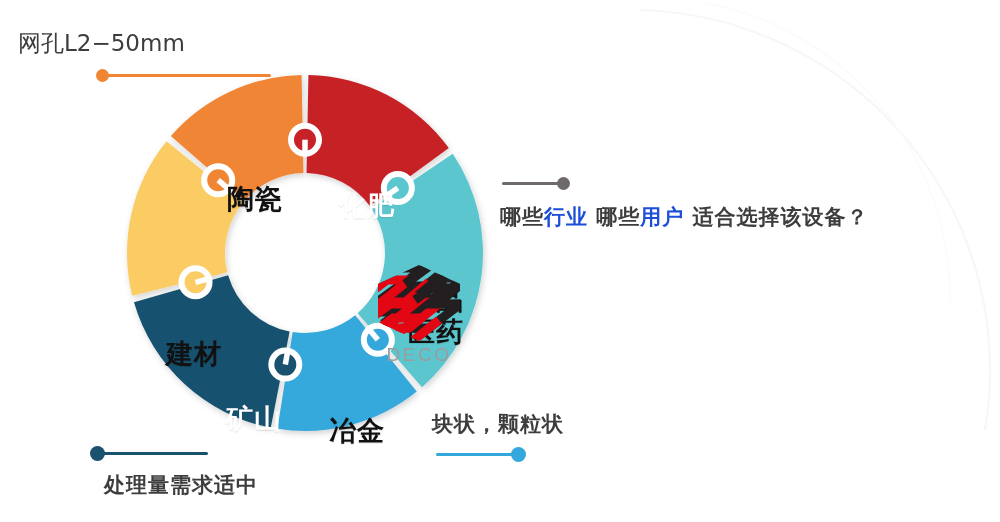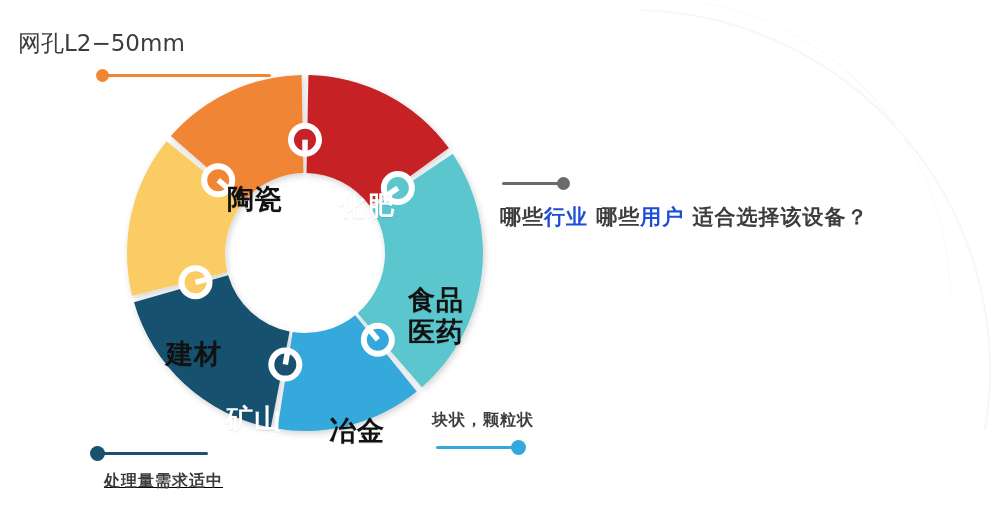--- a/index.html
+++ b/index.html
@@ -71,21 +71,21 @@
     margin-top: 2px;
     font-size: 19px;
     letter-spacing: 2.5px;
     color: #9c9c9c;
     font-family: "Liberation Sans", sans-serif;
   }
 
   
   .callout { position: absolute; }
   .callout .c-text {
-    font-size: 16px;
+    font-size: 21px;
     font-weight: bold;
     color: #3d3d3d;
     white-space: nowrap;
     letter-spacing: 1px;
   }
   .slider { position: relative; height: 16px; }
   .slider .track {
     position: absolute;
     top: 7px;
     height: 2.5px;
@@ -121,21 +121,21 @@
   .hl-red { color: #1d4ed8; }
 
   
   #callout-shape { left: 432px; top: 410px; }
   #callout-shape .c-text { margin-bottom: 8px; }
   #callout-shape .slider { width: 90px; margin-left: 4px; }
   #callout-shape .track { left: 0; right: 12px; background: #34A8DC; }
   #callout-shape .knob  { right: 0; width: 15px; height: 15px; top: 1px; background: #34A8DC; }
 
   
-  #callout-capacity { left: 90px; top: 445px; text-decoration: underline; }
+  #callout-capacity { left: 90px; top: 445px; }
   #callout-capacity .slider { width: 118px; margin-bottom: 10px; }
   #callout-capacity .track { left: 12px; right: 0; background: #19516F; }
   #callout-capacity .knob  { left: 0; width: 15px; height: 15px; top: 1px; background: #19516F; }
   #callout-capacity .c-text { margin-left: 14px; }
 </style>
 </head>
 <body>
 
 <div id="stage">
 
@@ -176,20 +176,51 @@
     </svg>
 
     <div class="seg-label light" style="left:190px; top:122px; width:90px;">化肥</div>
     <div class="seg-label" style="left:253px; top:216px; width:96px;">食品
 医药</div>
     <div class="seg-label light" style="left:77px; top:335px; width:90px;">矿山</div>
     <div class="seg-label" style="left:180px; top:347px; width:90px;">冶金</div>
     <div class="seg-label" style="left:17px; top:228px; width:90px;margin-top:42px;">建材</div>
     <div class="seg-label" style="left:78px; top:115px; width:90px;">陶瓷</div>
 
+    <div id="center-logo">
+      <svg id="logo-mark" width="88" height="78" viewBox="0 0 88 78">
+        <defs>
+          <clipPath id="hexclip">
+            <polygon points="44,1 85,20 85,58 44,77 3,58 3,20"></polygon>
+          </clipPath>
+        </defs>
+        <g clip-path="url(#hexclip)">
+          <g stroke-linecap="butt" stroke-linejoin="miter" fill="none" stroke-width="9">
+
+            <g stroke="#231f20">
+              <path d="M -6 26 L 24 4 L 48 4 L 16 30 L 40 30 L 70 6"></path>
+              <path d="M -6 44 L 24 22 L 48 22 L 16 48 L 40 48 L 74 22"></path>
+              <path d="M 8 60 L 38 38 L 62 38 L 30 64 L 54 64 L 88 38"></path>
+            </g>
+
+            <g stroke="#e30613">
+              <path d="M -10 46 L 20 24 L 44 24 L 12 50 L 36 50 L 66 26" transform="translate(-2,14)"></path>
+              <path d="M -10 46 L 20 24 L 44 24 L 12 50 L 36 50 L 66 26" transform="translate(-2,30)"></path>
+              <path d="M -16 34 L 10 14 L 32 14 L 2 38 L 26 38 L 52 16" transform="translate(2,2)"></path>
+            </g>
+          </g>
+
+          <g stroke="#231f20" stroke-width="9" fill="none" stroke-linecap="butt">
+            <path d="M 30 20 L 60 -2 L 84 -2 L 52 24 L 76 24 L 106 0"></path>
+            <path d="M 40 36 L 70 14 L 94 14 L 62 40 L 86 40 L 116 16"></path>
+          </g>
+        </g>
+      </svg>
+      <div id="logo-word">DECO</div>
+    </div>
   </div>
 
   <div class="callout" id="callout-mesh">
     <div class="c-text">网孔L2−50mm</div>
     <div class="slider">
       <div class="track"></div>
       <div class="knob"></div>
     </div>
   </div>
 

